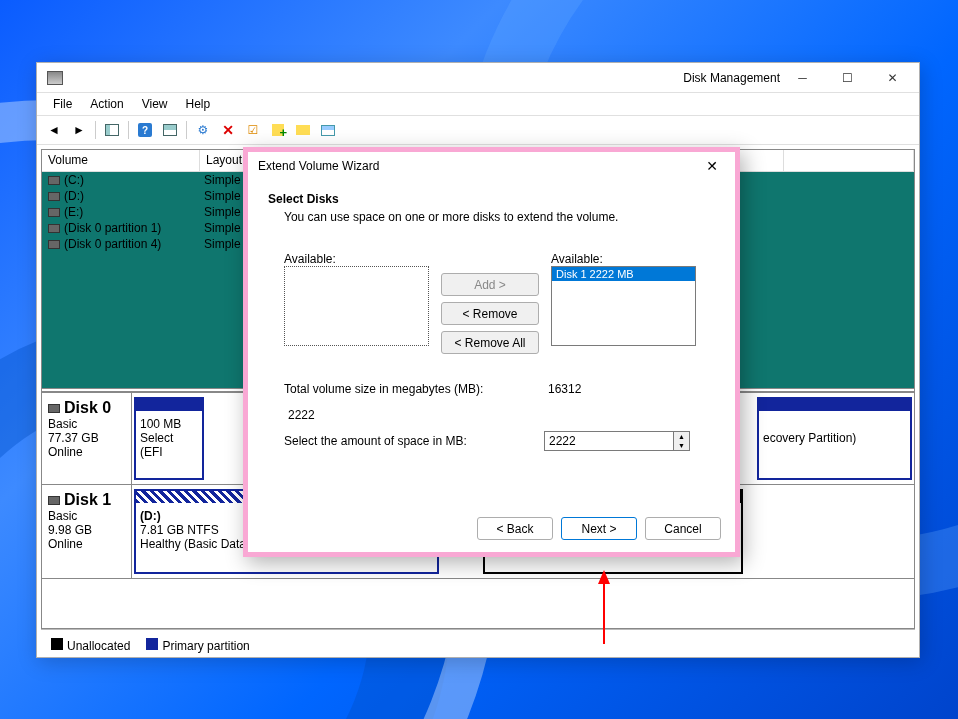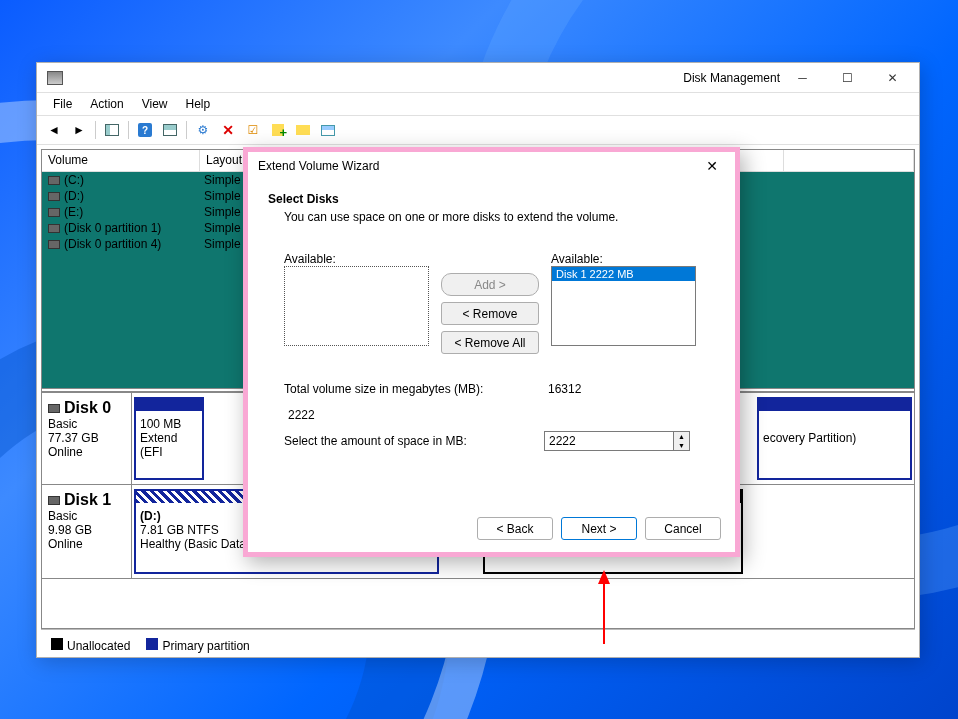--- a/index.html
+++ b/index.html
@@ -54,21 +54,21 @@
 .wz-head { padding: 12px 20px 16px; }
 .wz-head b { font-size: 12px; }
 .wz-head p { margin-left: 16px; margin-top: 4px; font-size: 12px; }
 .wz-body { padding: 12px 36px; }
 .wz-cols { display: flex; gap: 12px; align-items: flex-start; }
 .wz-listbox { width: 145px; height: 80px; border: 1px solid #7a7a7a; background: #fff; font-size: 11px; }
 .wz-listbox.av { border: 1px dotted #555; }
 .wz-sel-item { background: #0078d7; color: #fff; padding: 1px 4px; font-size: 11px; }
 .wz-btncol { display: flex; flex-direction: column; gap: 6px; }
 .wz-btn { width: 98px; height: 23px; border: 1px solid #adadad; border-radius: 3px; background: #f0f0f0; display:flex; align-items:center; justify-content:center; font-size:12px; cursor:pointer; }
-.wz-btn.disabled { color: #888; border-radius: 10px; }
+.wz-btn.disabled { color: #888; }
 .wz-fields { margin-top: 22px; }
 .wz-field { display: flex; height: 26px; align-items: center; }
 .wz-field label { width: 260px; }
 .wz-val { width: 150px; padding: 2px 4px; }
 .wz-input { width: 130px; padding: 2px 4px; border: 1px solid #7a7a7a; }
 .wz-spin { width: 16px; display:flex; flex-direction:column; border:1px solid #7a7a7a; border-left:none; }
 .wz-spin div { height: 9px; font-size:7px; text-align:center; line-height:9px; background:#f0f0f0; }
 .wz-foot { position: absolute; bottom: 12px; right: 14px; display: flex; gap: 8px; }
 .wz-fbtn { width: 76px; height: 23px; border: 1px solid #adadad; border-radius: 3px; background: #fff; display:flex; align-items:center; justify-content:center; font-size:12px; cursor:pointer; }
 .wz-fbtn.primary { border: 1px solid #0078d7; }
@@ -171,21 +171,21 @@
         <div class="disk-info">
           <span class="disk-icon"></span><b>Disk 0</b><br>
           <span>Basic</span><br>
           <span>77.37 GB</span><br>
           <span>Online</span>
         </div>
         <div class="part" style="width:70px">
           <div class="part-bar"></div>
             <div style="margin-top:14px">
           <span>100 MB</span><br>
-          <span>Extend (EFI</span></div>
+          <span>Select (EFI</span></div>
         </div>
         <div style="flex:1"></div>
         <div class="part" style="width:155px">
           <div class="part-bar"></div>
             <div style="margin-top:14px"><br>
           <span>ecovery Partition)</span></div>
         </div>
       </div>
       <div class="graph-row">
         <div class="disk-info">

